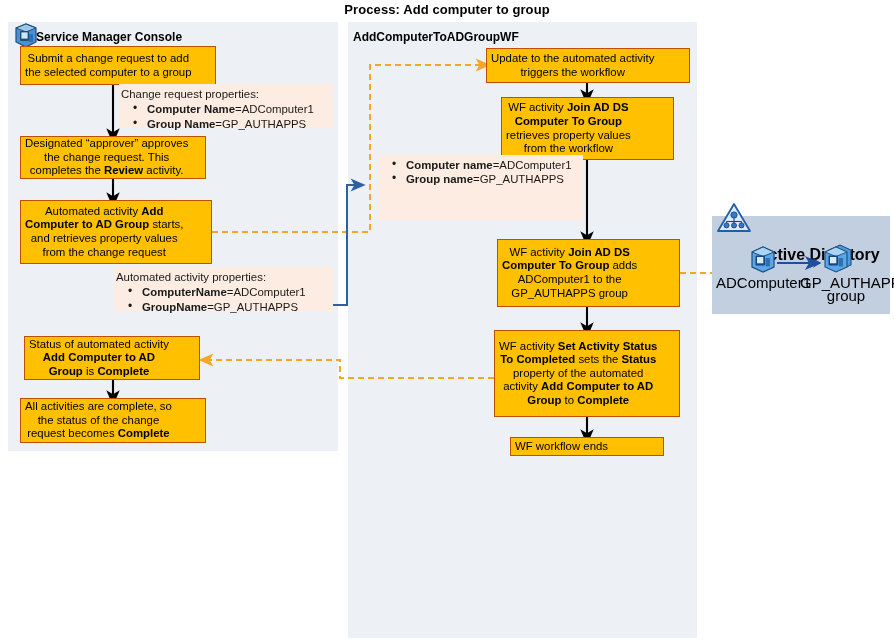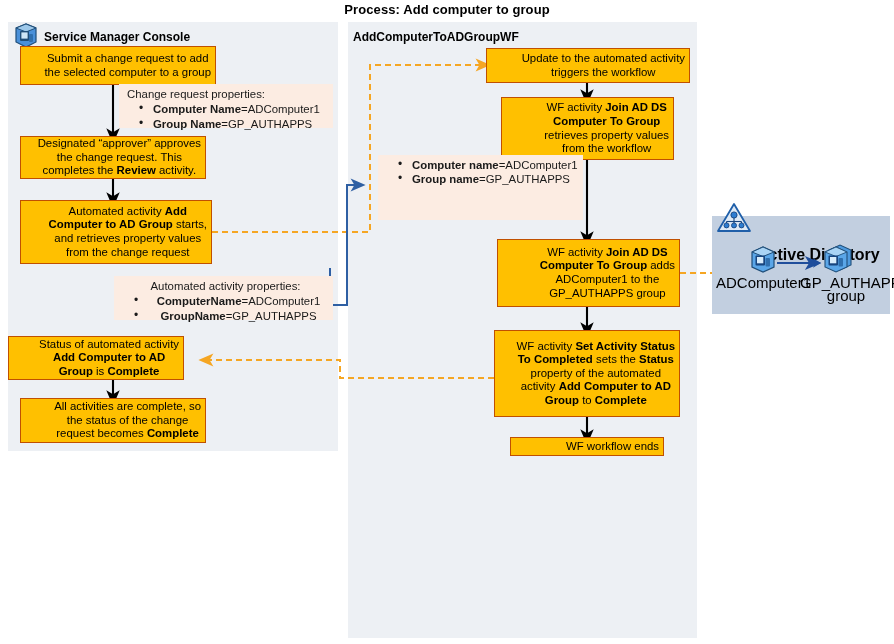--- a/index.html
+++ b/index.html
@@ -39,37 +39,37 @@
     color: #000000;
   }
 
   
   .pbox {
     background: #ffc000;
     border: 1.3px solid #c05000;
     box-sizing: border-box;
     display: flex;
     align-items: center;
-    justify-content: flex-end;
+    justify-content: flex-start;
     text-align: center;
     font-size: 11.4px;
     line-height: 13.6px;
     color: #000000;
     padding: 2px 4px;
   }
   .pbox span.b { font-weight: bold; }
 
   
   .props {
     background: #fcece2;
     box-sizing: border-box;
     font-size: 11.4px;
     line-height: 14.4px;
     color: #1a1a1a;
-    padding: 3px 4px 4px 6px;
+    padding: 3px 4px 4px 0;
   }
   .props .ptitle { margin: 0 0 1px 2px; }
   .props ul {
     margin: 0;
     padding: 0 0 0 28px;
     list-style: none;
   }
   .props li {
     position: relative;
     margin: 0;
@@ -112,21 +112,21 @@
 </head>
 <body>
 
 <div id="canvas">
 
   <div class="abs page-title" style="top:2px;">Process: Add computer to group</div>
 
   <div class="abs lane" style="left:8px; top:22px; width:330px; height:429px;"></div>
   <div class="abs lane" style="left:348px; top:22px; width:349px; height:616px;"></div>
 
-  <div class="abs lane-title" style="left:44px; top:30px;">Service Manager Console</div>
+  <div class="abs lane-title" style="left:36px; top:30px;">Service Manager Console</div>
   <div class="abs lane-title" style="left:353px; top:30px;">AddComputerToADGroupWF</div>
 
   <div class="abs" style="left:12px; top:22px; width:28px; height:28px;">
     <svg width="28" height="28" viewBox="0 0 28 28">
       <g>
         <path d="M4 6 L14 2 L24 6 L24 20 L14 25 L4 20 Z" fill="#4a90d9" stroke="#1f4e79" stroke-width="1.2"></path>
         <path d="M4 6 L14 2 L24 6 L14 10 Z" fill="#9dc8ea" stroke="#1f4e79" stroke-width="1"></path>
         <rect x="8" y="9" width="9" height="10" rx="1" fill="#1f4e79"></rect>
         <rect x="9.4" y="10.4" width="6.2" height="6.2" fill="#cfe6f7"></rect>
         <rect x="17" y="12" width="4" height="8" rx="1" fill="#2f6fae"></rect>
@@ -205,33 +205,33 @@
   </div>
 
   <div class="abs pbox" style="left:20px; top:136px; width:186px; height:43px;">
     <div>
       <span>Designated “approver” approves</span><br>
       <span>the change request. This</span><br>
       <span>completes the </span><span class="b">Review</span><span> activity.</span>
     </div>
   </div>
 
-  <div class="abs props" style="left:114px; top:276px; width:219px; height:44px;text-align:center;">
+  <div class="abs props" style="left:114px; top:267px; width:219px; height:44px;">
     <div class="ptitle">Automated activity properties:</div>
     <ul>
       <li>
         <b>ComputerName</b><span>=ADComputer1</span>
       </li>
       <li>
         <b>GroupName</b><span>=GP_AUTHAPPS</span>
       </li>
     </ul>
   </div>
 
-  <div class="abs pbox" style="left:8px; top:336px; width:176px; height:44px;">
+  <div class="abs pbox" style="left:24px; top:336px; width:176px; height:44px;">
     <div>
       <span>Status of automated activity</span><br>
       <span class="b">Add Computer to AD</span><br>
       <span class="b">Group</span><span> is </span><span class="b">Complete</span>
     </div>
   </div>
 
   <div class="abs pbox" style="left:20px; top:398px; width:186px; height:45px;">
     <div>
       <span>All activities are complete, so</span><br>

